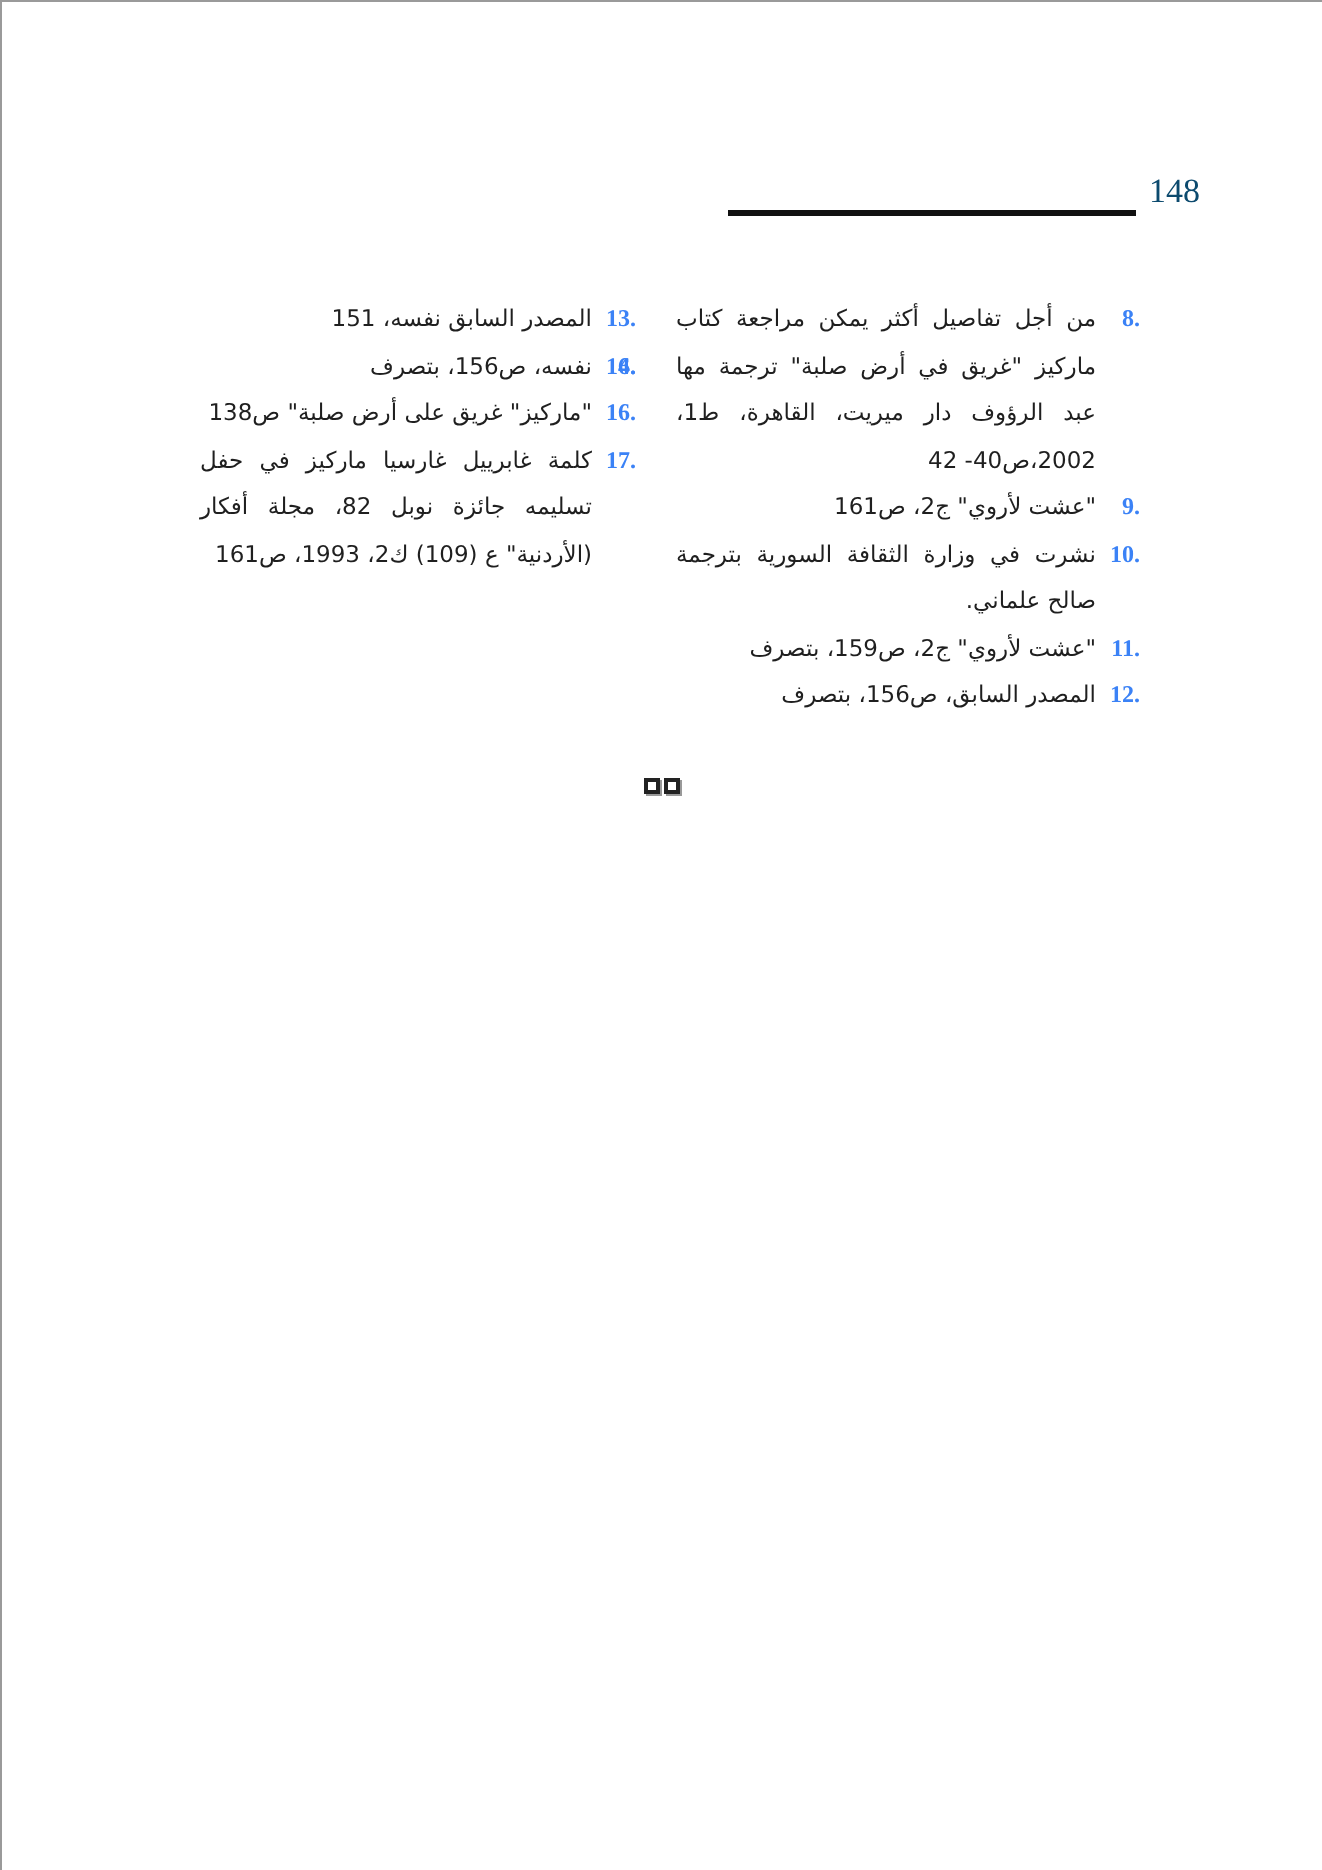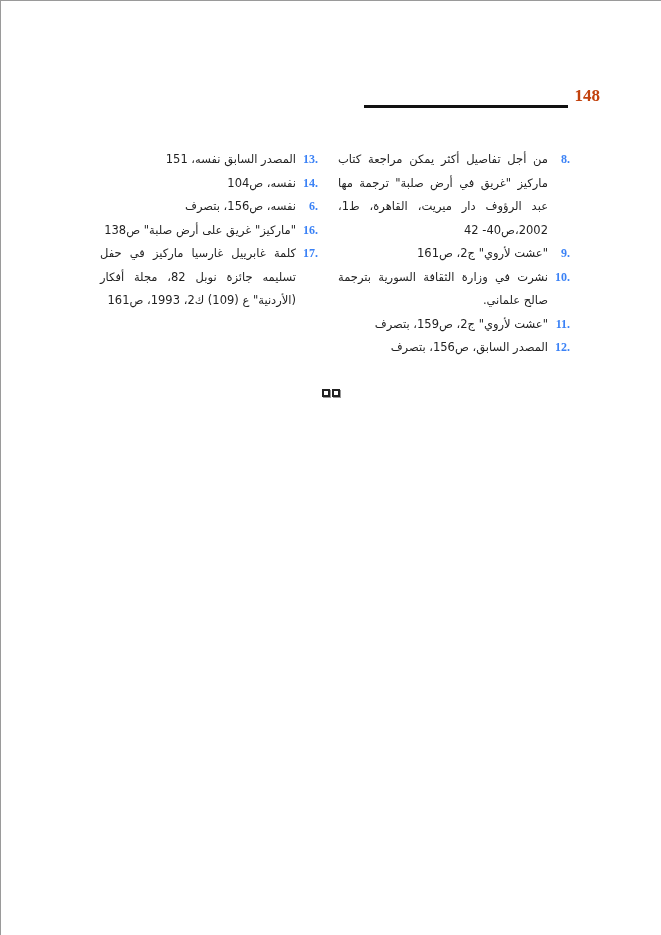--- a/index.html
+++ b/index.html
@@ -12,22 +12,22 @@
       position: absolute; left: 0; top: 0; width: 661px; height: 935px;
       border-left: 1px solid #9a9a9a; border-top: 1px solid #9a9a9a;
       box-sizing: border-box;
     }
     .header {
       position: absolute; top: 86px; left: 364px; width: 236px; height: 22px;
       direction: ltr;
     }
     .page-number {
       position: absolute; right: 0; top: 0;
-      font-family: "Liberation Serif", serif; font-weight: bold; font-size: 17px;
-      line-height: 20px; color: #c2410c;
+      font-family: "Liberation Serif", serif; font-weight: normal; font-size: 17px;
+      line-height: 20px; color: #0c4a6e;
     }
     .running-title {
       position: absolute; right: 32px; top: 2px;
       font-family: "DejaVu Sans", sans-serif; font-weight: bold; font-size: 10px;
       line-height: 16px; color: #111; white-space: nowrap;
       direction: rtl; unicode-bidi: plaintext;
     }
     .header-rule {
       position: absolute; top: 105px; left: 364px; width: 204px; height: 3px;
       background: #111;
@@ -88,21 +88,20 @@
   </div>
 </div>
 
 <div class="column col-left">
   <div class="note">
     <span class="note-num">13.</span>
     <span class="note-text">المصدر السابق نفسه، 151</span>
   </div>
   <div class="note">
     <span class="note-num">14.</span>
-    <span class="note-text">نفسه، ص104</span>
   </div>
   <div class="note">
     <span class="note-num">6.</span>
     <span class="note-text">نفسه، ص156، بتصرف</span>
   </div>
   <div class="note">
     <span class="note-num">16.</span>
     <span class="note-text">"ماركيز" غريق على أرض صلبة" ص138</span>
   </div>
   <div class="note wrap">

